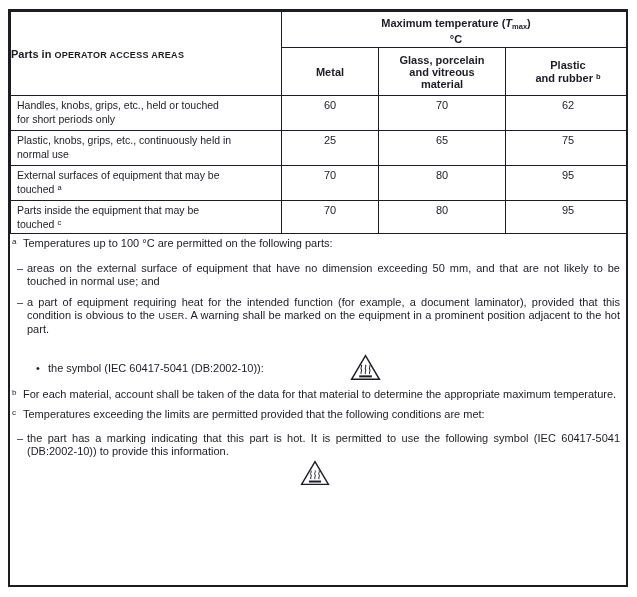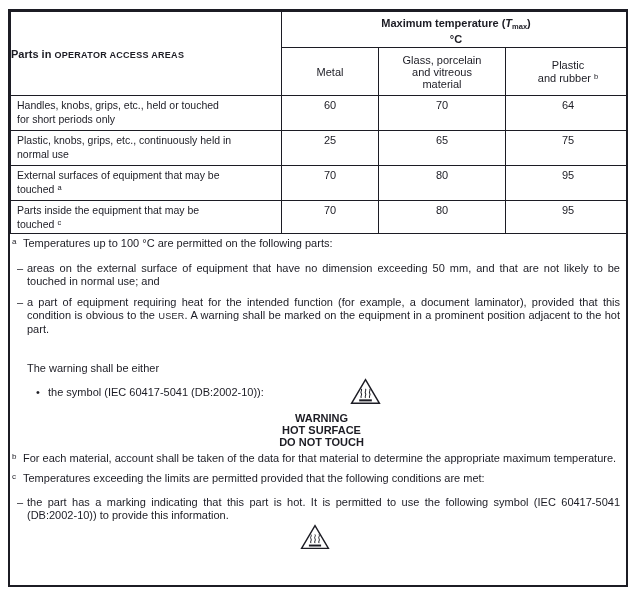--- a/index.html
+++ b/index.html
@@ -42,21 +42,21 @@
     height: 36px;
     padding-top: 4px;
   }
   .temp-head .t-line { line-height: 14px; margin-bottom: 3px; }
   .temp-head .t-sym { font-style: italic; }
   .temp-head sub { font-size: 7.5px; vertical-align: -2px; }
   .unit-line { line-height: 13px; }
   .col-head {
     text-align: center;
     vertical-align: middle !important;
-    font-weight: normal;
+    font-weight: bold;
     font-size: 11px;
     line-height: 12px;
     height: 48px;
   }
   .ml { white-space: pre-line; }
   .part-cell {
     font-size: 10.5px;
     line-height: 12.5px;
     padding: 3px 3px 0 6px;
   }
@@ -158,21 +158,21 @@
 material</span></td>
           <td class="col-head"><span class="ml">Plastic
 and rubber</span><sup class="note">b</sup></td>
         </tr>
 
         <tr class="data-row">
           <td class="part-cell"><span class="ml">Handles, knobs, grips, etc., held or touched
 for short periods only</span><sup class="note"></sup></td>
           <td class="num-cell">60</td>
           <td class="num-cell">70</td>
-          <td class="num-cell">64</td>
+          <td class="num-cell">62</td>
         </tr>
         <tr class="data-row">
           <td class="part-cell"><span class="ml">Plastic, knobs, grips, etc., continuously held in
 normal use</span><sup class="note"></sup></td>
           <td class="num-cell">25</td>
           <td class="num-cell">65</td>
           <td class="num-cell">75</td>
         </tr>
         <tr class="data-row">
           <td class="part-cell"><span class="ml">External surfaces of equipment that may be
@@ -191,38 +191,32 @@
       </tbody>
     </table>
 
     <div class="footnotes">
 
       <div class="footnote">
         <sup class="fn-marker">a</sup>
         <div class="mb12">Temperatures up to 100 °C are permitted on the following parts:</div>
         <div class="dash-item mb8">areas on the external surface of equipment that have no dimension exceeding 50 mm, and that are not likely to be touched in normal use; and</div>
         <div class="dash-item mb10"><span>a part of equipment requiring heat for the intended function (for example, a document laminator), provided that this condition is obvious to the </span><span class="sc">USER</span><span>. A warning shall be marked on the equipment in a prominent position adjacent to the hot part.</span></div>
-        <div class="indented mb11">The warning shall be either</div>
         <div class="bullet-item mb13">
           <span>the symbol (IEC 60417-5041 (DB:2002-10)):</span>
           <span class="symbol symbol-inline">
             <svg width="31" height="27" viewBox="0 0 36 32">
               <path d="M18 2 L34.5 30 L1.5 30 Z" fill="none" stroke="#1c1c24" stroke-width="1.7"></path>
               <line x1="10.5" y1="26.5" x2="25.5" y2="26.5" stroke="#1c1c24" stroke-width="2.4"></line>
               <path d="M13 23.5 C11.4 21.6 14.6 20.1 13 18.2 C11.4 16.3 14.6 14.8 13 12.9" fill="none" stroke="#1c1c24" stroke-width="1.2"></path>
               <path d="M18 23.5 C16.4 21.6 19.6 20.1 18 18.2 C16.4 16.3 19.6 14.8 18 12.9" fill="none" stroke="#1c1c24" stroke-width="1.2"></path>
               <path d="M23 23.5 C21.4 21.6 24.6 20.1 23 18.2 C21.4 16.3 24.6 14.8 23 12.9" fill="none" stroke="#1c1c24" stroke-width="1.2"></path>
             </svg>
           </span>
         </div>
-        <div class="warning-block mb4">
-          <div>WARNING</div>
-          <div>HOT SURFACE</div>
-          <div>DO NOT TOUCH</div>
-        </div>
       </div>
 
       <div class="footnote mb7">
         <sup class="fn-marker">b</sup>
         <div class="just">For each material, account shall be taken of the data for that material to determine the appropriate maximum temperature.</div>
       </div>
 
       <div class="footnote">
         <sup class="fn-marker">c</sup>
         <div class="mb11">Temperatures exceeding the limits are permitted provided that the following conditions are met:</div>

